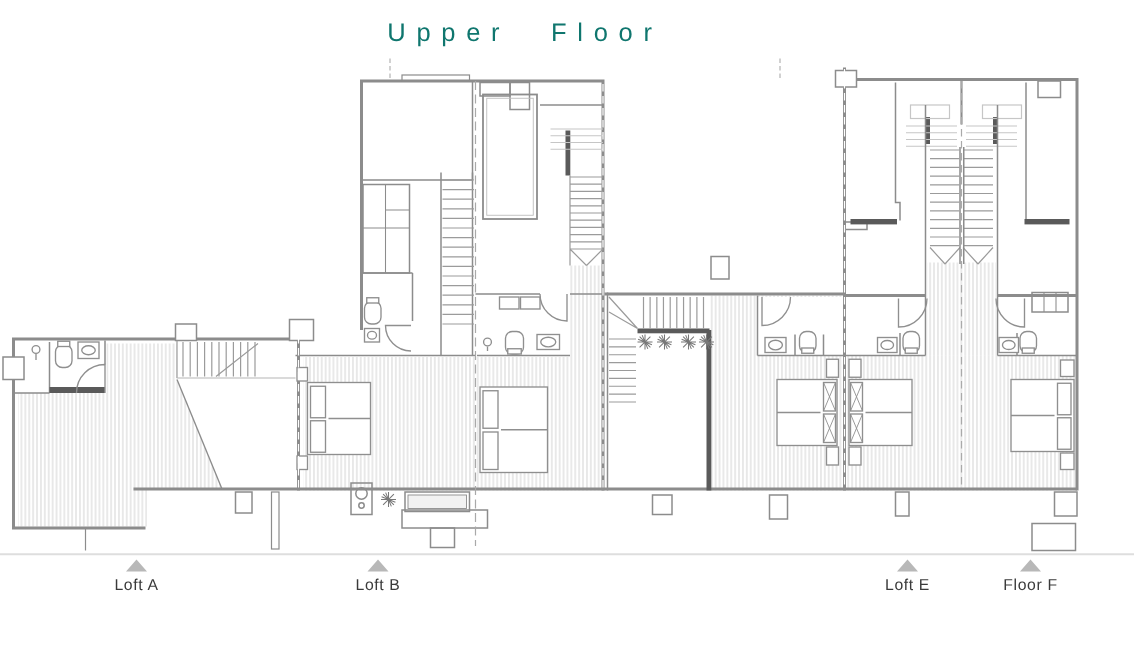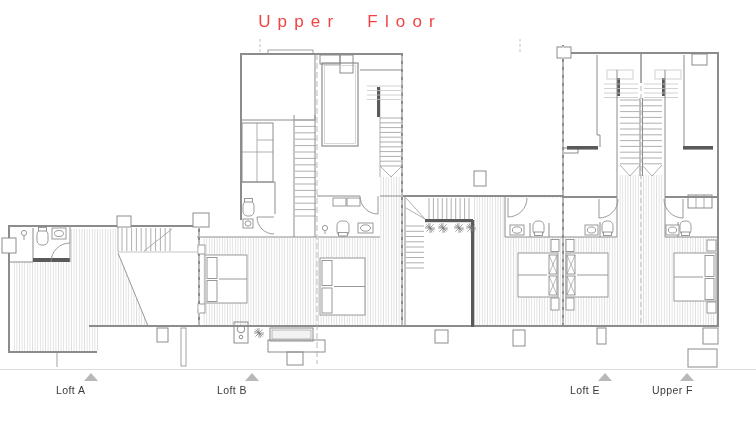--- a/index.html
+++ b/index.html
@@ -1,21 +1,21 @@
 <!DOCTYPE html>
 <html><head>
 <meta charset="utf-8">
 <style>
   html,body{margin:0;padding:0;background:#fff;}
   #stage{position:relative;width:756px;height:432px;background:#fff;overflow:hidden;
          font-family:"Liberation Sans",sans-serif;}
   #plan-svg{position:absolute;left:0;top:0;}
   .title{position:absolute;top:12px;left:0;width:700px;text-align:center;
-         font-size:17px;color:#ef4444;letter-spacing:0.42em;word-spacing:0.9em;}
-  .loft-label{position:absolute;top:373px;transform:translateX(-50%);width:70px;}
+         font-size:17px;color:#0f766e;letter-spacing:0.42em;word-spacing:0.9em;}
+  .loft-label{position:absolute;top:373px;transform:translateX(-50%);text-align:center;width:70px;}
   .loft-label .tri{width:0;height:0;margin:0 auto 3px auto;
       border-left:7.5px solid transparent;border-right:7.5px solid transparent;
       border-bottom:8px solid #b8b8b8;}
   .loft-label .txt{font-size:10.5px;color:#3a3a3a;letter-spacing:0.04em;}
   .la{left:91px}.lb{left:252px}.lc{left:356px}.ld{left:487px}.le{left:605px}.lf{left:687px}
 </style>
 </head>
 <body>
 
 <div id="stage">
@@ -253,16 +253,16 @@
   <div class="loft-label lb">
     <div class="tri"></div>
     <div class="txt">Loft B</div>
   </div>
   <div class="loft-label le">
     <div class="tri"></div>
     <div class="txt">Loft E</div>
   </div>
   <div class="loft-label lf">
     <div class="tri"></div>
-    <div class="txt">Upper F</div>
+    <div class="txt">Floor F</div>
   </div>
 
 </div>
 
 </body></html>

